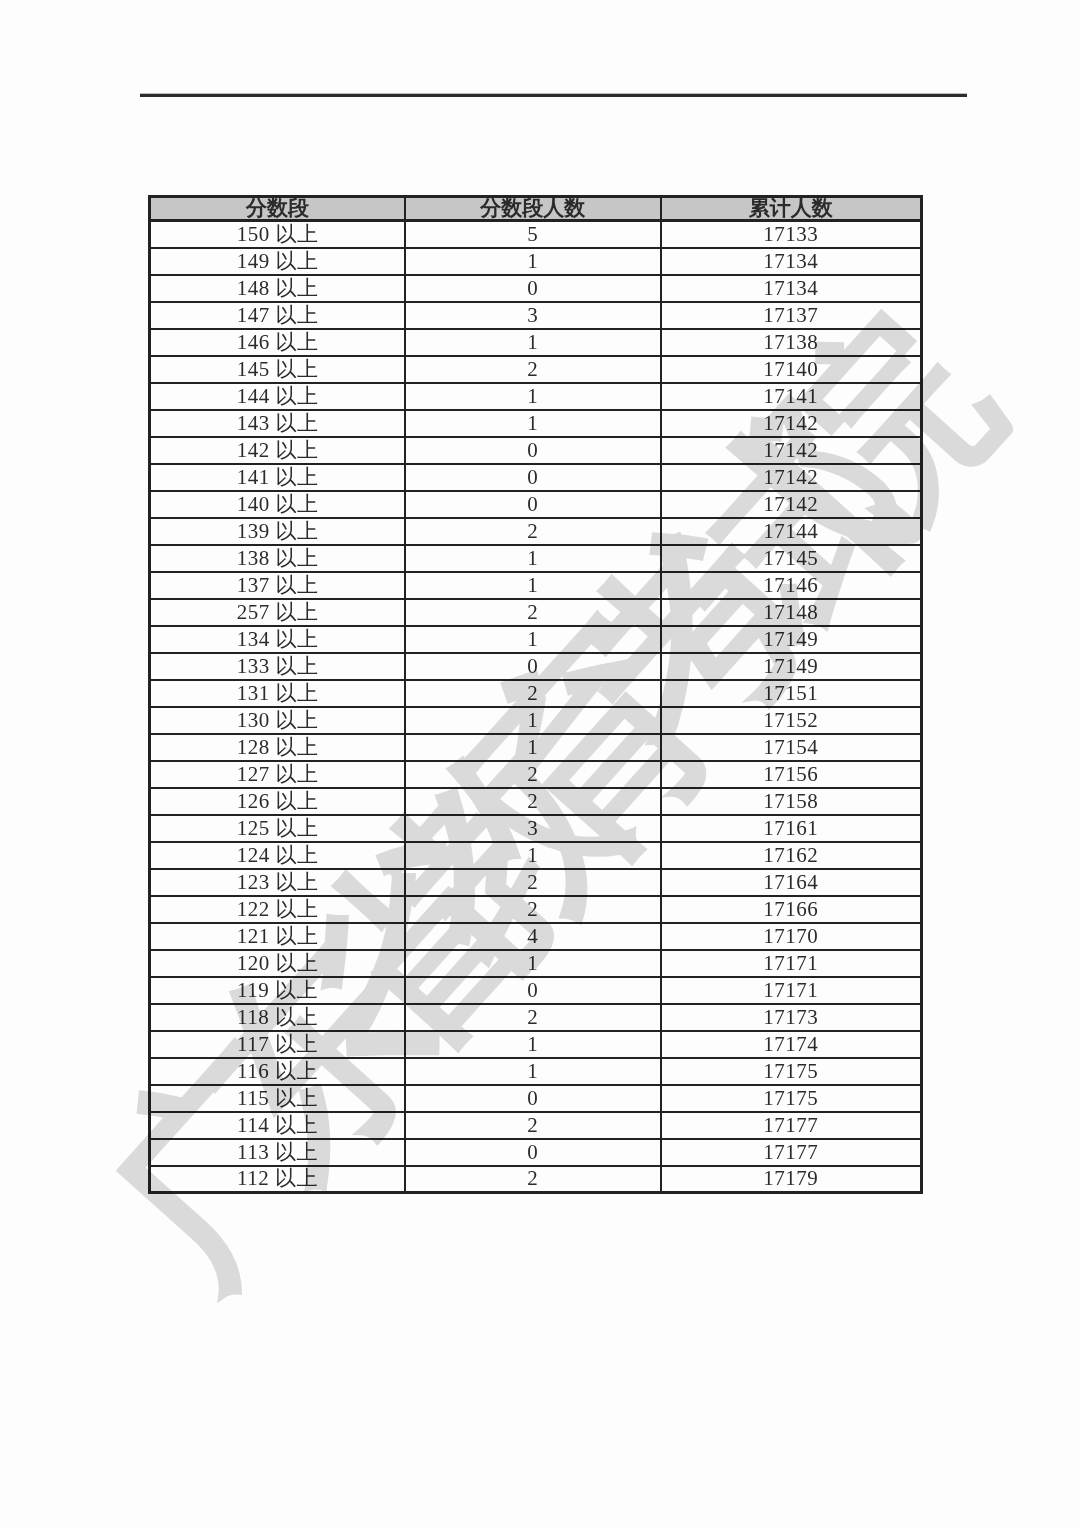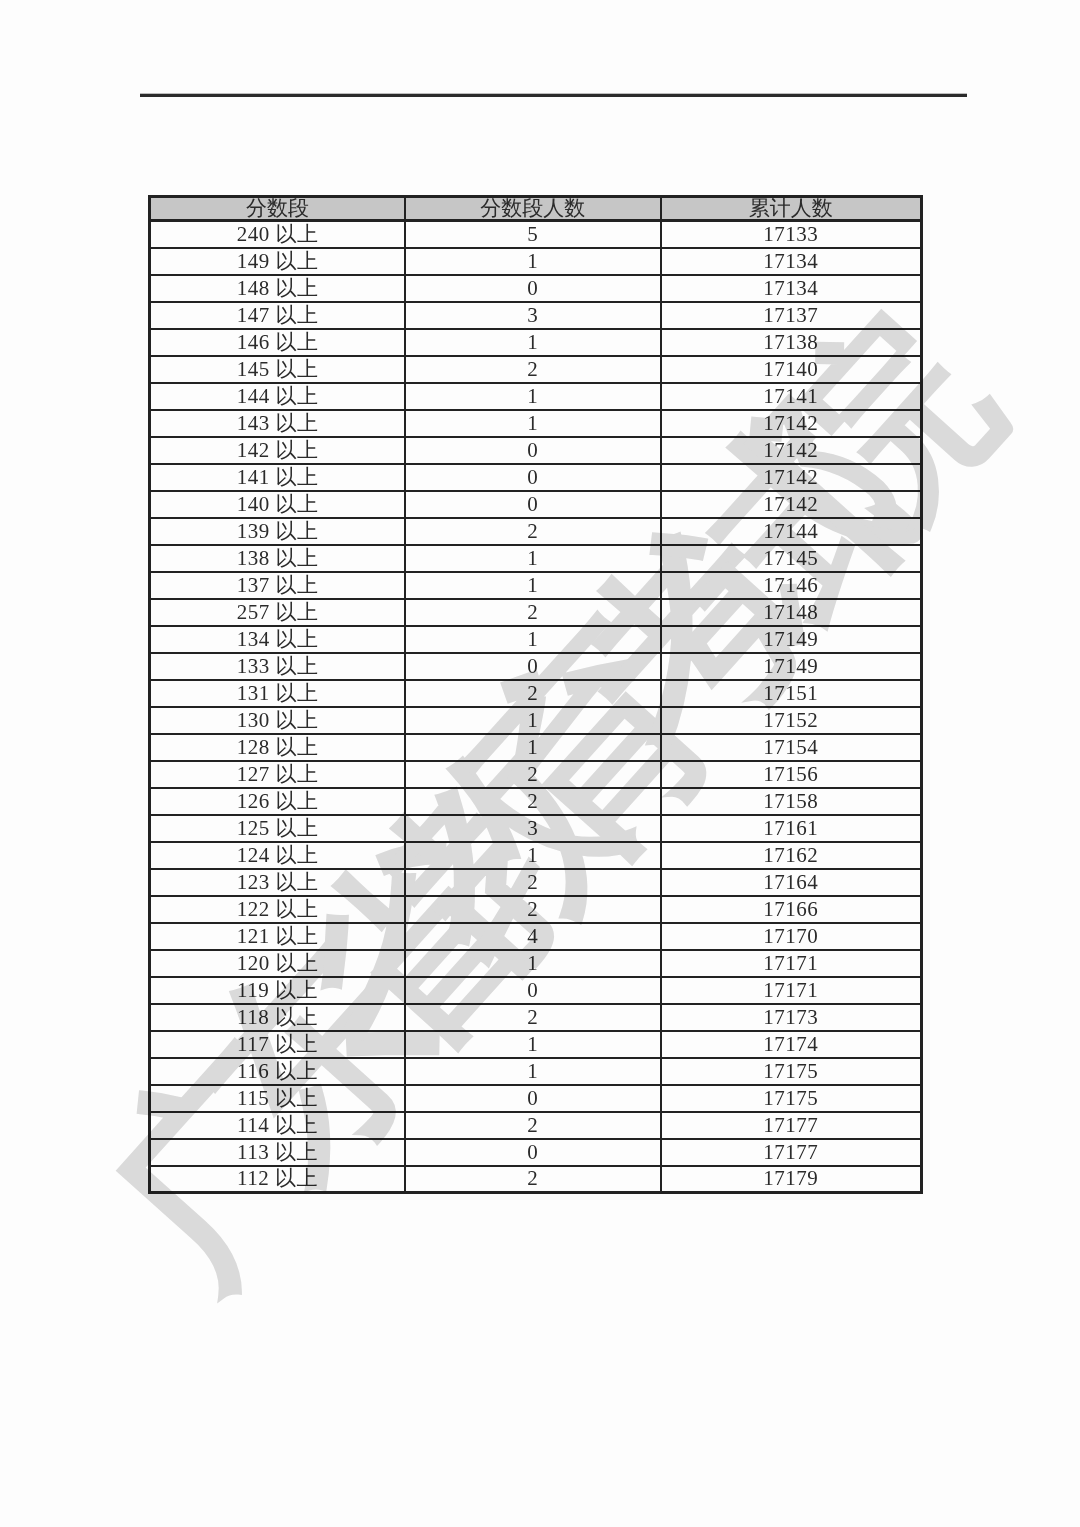--- a/index.html
+++ b/index.html
@@ -66,21 +66,21 @@
     text-align: center;
     vertical-align: middle;
     font-size: 21px;
     line-height: 1;
     overflow: hidden;
   }
   table.score-table { border: 3px solid var(--border); }
   table.score-table th {
     height: 22px;
     background: var(--header-bg);
-    font-weight: normal;
+    font-weight: bold;
     border-bottom: 3px solid var(--border);
   }
   table.score-table td {
     height: 27px;
     background: transparent;
     letter-spacing: 0.5px;
   }
 </style>
 </head>
 <body>
@@ -99,21 +99,21 @@
     </colgroup>
     <thead>
       <tr>
         <th>分数段</th>
         <th>分数段人数</th>
         <th>累计人数</th>
       </tr>
     </thead>
     <tbody>
         <tr>
-          <td>240 以上</td>
+          <td>150 以上</td>
           <td>5</td>
           <td>17133</td>
         </tr>
         <tr>
           <td>149 以上</td>
           <td>1</td>
           <td>17134</td>
         </tr>
         <tr>
           <td>148 以上</td>

